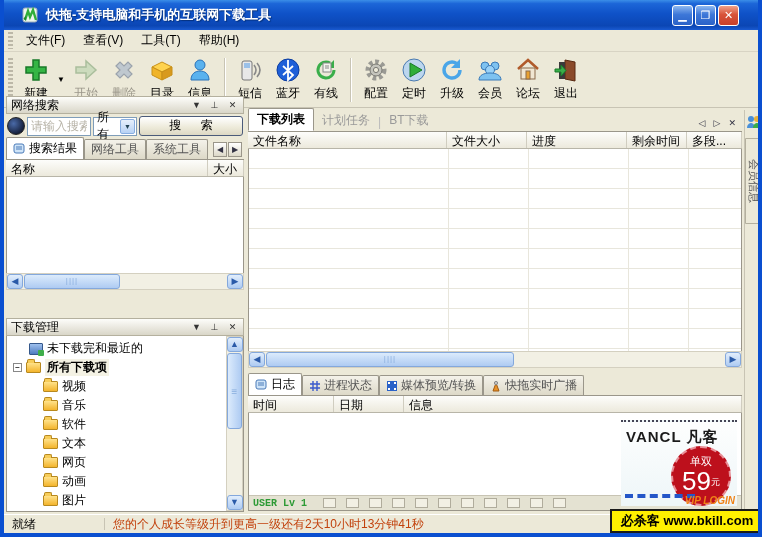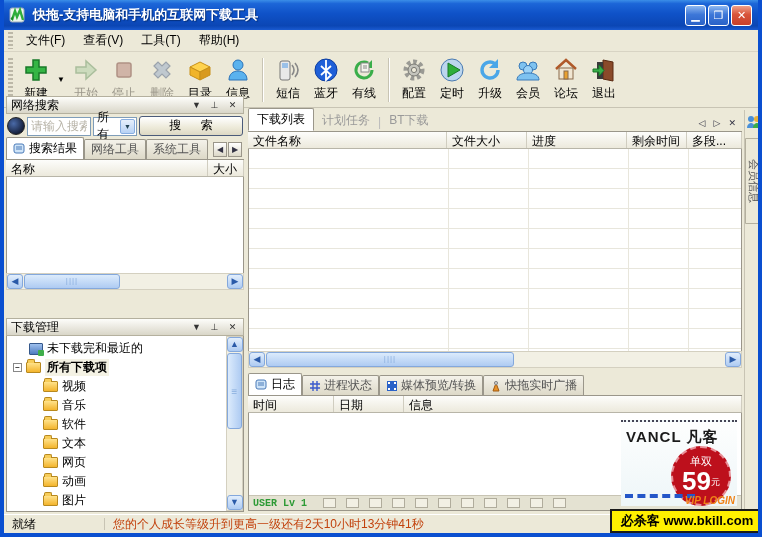--- a/index.html
+++ b/index.html
@@ -4,21 +4,21 @@
 <style>
   * { margin:0; padding:0; box-sizing:border-box; }
   html,body { width:762px; height:537px; }
   body { font-family:"Liberation Sans","DejaVu Sans",sans-serif; font-size:12px; color:#000; }
   #frame { position:relative; width:762px; height:537px; background:#ece9d8; overflow:hidden;
            border-left:4px solid #0a4fd0; border-right:4px solid #0a4fd0; border-bottom:4px solid #0a4fd0; }
 
   
   .titlebar { position:absolute; left:-4px; top:0; width:762px; height:30px;
     background:linear-gradient(180deg,#3b8ee8 0%,#1c66d8 12%,#0f52c8 45%,#0b46b4 86%,#1a5ad0 100%);
-    display:flex; align-items:center; padding:0 8px; }
+    display:flex; align-items:center; padding:0 21px; }
   .app-icon { width:20px; height:20px; margin-right:5px; }
   .title-text { color:#fff; font-weight:bold; font-size:13px; text-shadow:1px 1px 1px #05307a; white-space:nowrap; }
   .win-btns { margin-left:auto; display:flex; gap:2px; padding-right:2px; }
   .wbtn { width:21px; height:21px; border-radius:3px; border:1px solid #fff;
     background:linear-gradient(180deg,#8db8f0,#3d77d8 45%,#2a62c8); color:#fff; font-size:11px; line-height:19px;
     text-align:center; font-weight:bold; }
   .wbtn.close { background:linear-gradient(180deg,#f0a088,#d8543a 45%,#c8402a); }
 
   
   .menubar { position:absolute; left:0; top:30px; width:754px; height:22px; background:#ece9d8;
@@ -86,42 +86,42 @@
   .disk-icon::after { content:""; position:absolute; right:-2px; bottom:-2px; width:6px; height:6px; background:#3fae4a; border-radius:1px; }
   .folder { width:15px; height:11px; background:linear-gradient(180deg,#ffe28a,#f3b42c); border:1px solid #b8891e; border-radius:1px; position:relative; flex:none; }
   .folder::before { content:""; position:absolute; top:-4px; left:0; width:6px; height:3px; background:#f7cd5a; border:1px solid #b8891e; border-bottom:none; border-radius:2px 2px 0 0; }
   .titem.bold { font-weight:bold; }
   .titem.bold .tlabel { background:#f4f2e4; padding:0 2px; }
 
   
   .main-panel { position:absolute; left:244px; top:112px; width:494px; height:260px; }
   .main-tabs { height:20px; display:flex; align-items:flex-end; border-bottom:1px solid #9a968a; background:#ece9d8; }
   .mtab { padding:2px 8px; font-size:12px; color:#999; white-space:nowrap; }
-  .mtab.active { border:1px solid #9a968a; border-bottom:1px solid #fff; background:#fff; color:#000; font-weight:normal; border-radius:2px 2px 0 0;margin-top:26px; }
+  .mtab.active { border:1px solid #9a968a; border-bottom:1px solid #fff; background:#fff; color:#000; font-weight:bold; border-radius:2px 2px 0 0;margin-top:26px; }
   .mtab-sep { color:#bbb; padding:2px 0; }
   .mtab-btns { margin-left:auto; display:flex; gap:8px; padding:0 6px 3px 0; color:#334; font-size:9px; }
   .grid-body { position:relative; height:202px; background:#fff; border-left:1px solid #9a968a; border-right:1px solid #9a968a;
     background-image:repeating-linear-gradient(180deg,#fff 0 19px,#e8e6dc 19px 20px); }
   .vline { position:absolute; top:0; bottom:0; width:1px; background:#e8e6dc; }
 
   
   .log-panel { position:absolute; left:244px; top:374px; width:494px; height:138px; }
   .log-body { position:relative; height:98px; background:#fff; border:1px solid #9a968a; border-top:none; }
   .userbar { position:absolute; left:0; right:0; bottom:0; height:15px; background:#e4e2d2; border-top:1px solid #c8c4b4;
     display:flex; align-items:center; gap:10px; padding:0 4px; }
   .userlv { font-family:"Liberation Mono","DejaVu Sans Mono",monospace; font-size:10px; font-weight:bold; color:#2d9a35; margin-right:6px; white-space:nowrap; }
   .lvbox { width:13px; height:10px; border:1px solid #b0ac9c; background:#f2f0e4; }
 
   
   .ad { position:absolute; left:617px; top:420px; width:116px; height:86px; background:linear-gradient(180deg,#fdfefe,#eef6f8); border-top:2px dotted #445; overflow:hidden; }
   .ad-brand { padding:6px 0 0 5px; font-size:15px; font-weight:bold; letter-spacing:1px; color:#1a1a1a; white-space:nowrap; }
   .ad-badge { position:absolute; right:6px; top:24px; width:60px; height:60px; border-radius:50%; background:#bd101c;
     border:2px dashed #e89098; color:#fff; text-align:center; }
   .ad-badge .b-top { font-size:11px; margin-top:6px; }
-  .ad-badge .b-num { font-size:26px; font-weight:bold; line-height:24px; }
+  .ad-badge .b-num { font-size:26px; font-weight:normal; line-height:24px; }
   .ad-badge .b-unit { font-size:9px; vertical-align:super; }
   .ad-dash { position:absolute; left:4px; bottom:8px; width:70px; border-bottom:4px dashed #2456c8; }
   .ad-vip { position:absolute; right:2px; bottom:0; color:#f08318; font-size:10px; font-weight:bold; font-style:italic; white-space:nowrap;margin-top:8px; }
 
   
   .member-strip { position:absolute; left:740px; top:110px; width:18px; height:402px; background:#ece9d8; border-left:1px solid #c8c4b4; }
   .member-btn { width:18px; height:24px; display:flex; align-items:center; justify-content:center; }
   .member-tab { margin-top:4px; width:17px; height:86px; border:1px solid #b4b09e; border-radius:0 4px 4px 0; background:#ece9d8;
     writing-mode:vertical-rl; text-orientation:sideways; font-size:11px; color:#555; display:flex; align-items:center; justify-content:center; }
 
@@ -175,26 +175,20 @@
     <div class="drop-arrow">▼</div>
 
     <div class="tbtn disabled">
       <svg class="ic" viewBox="0 0 26 26">
           <path d="M3 10h10V4l10 9-10 9v-6H3z" fill="#9fd98a" stroke="#5aa848" stroke-width="1.5"></path>
         </svg>
       <span class="lbl">开始</span>
     </div>
     <div class="tbtn disabled">
       <svg class="ic" viewBox="0 0 26 26">
-          <rect x="6" y="6" width="14" height="14" rx="2" fill="#e0806c" stroke="#a8412e" stroke-width="1.5"></rect>
-        </svg>
-      <span class="lbl">停止</span>
-    </div>
-    <div class="tbtn disabled">
-      <svg class="ic" viewBox="0 0 26 26">
           <path d="M5 9l4-4 4 4 4-4 4 4-4 4 4 4-4 4-4-4-4 4-4-4 4-4z" fill="#8cb0e4" stroke="#4a6ca8" stroke-width="1.2"></path>
         </svg>
       <span class="lbl">删除</span>
     </div>
     <div class="tbtn">
       <svg class="ic" viewBox="0 0 26 26">
           <path d="M3 10l10-5 10 5-10 5z" fill="#ffd34e" stroke="#c89018"></path>
           <path d="M3 10v8l10 5v-8z" fill="#f0b42a" stroke="#c89018"></path>
           <path d="M23 10v8l-10 5v-8z" fill="#d89a1e" stroke="#c89018"></path>
         </svg>

